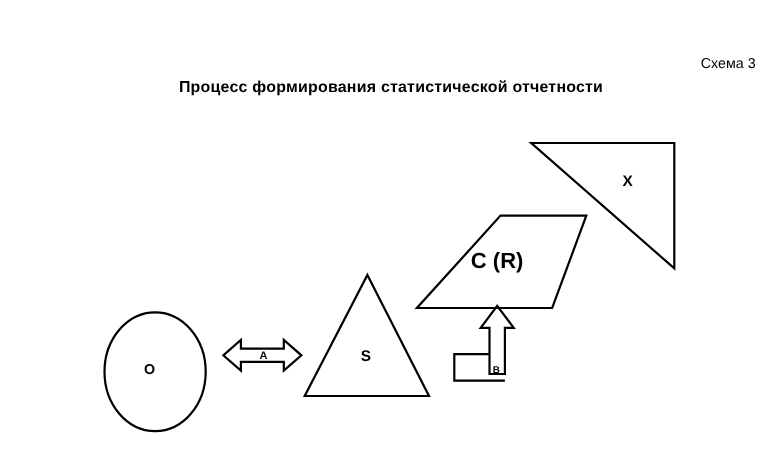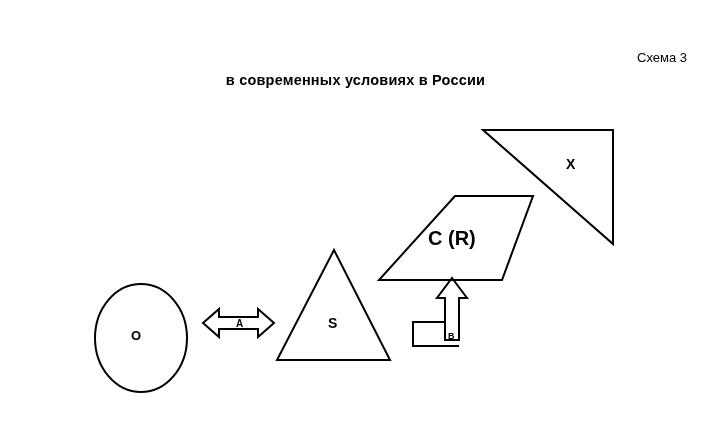--- a/index.html
+++ b/index.html
@@ -60,21 +60,21 @@
   .lbl-b    { left: 448px; top: 321px; font-size: 9px; }
 </style>
 </head>
 <body>
 
 <div id="canvas">
 
   <div class="scheme-label">Схема 3</div>
 
   <div class="title">
-    <span class="title-line">в современных условиях в России</span>
+    <span class="title-line">Процесс формирования статистической отчетности</span>
   </div>
 
   <svg id="figures" width="711" height="426" viewBox="0 0 711 426">
 
     <polygon points="483,120 613,120 613,234" fill="none" stroke="#000000" stroke-width="2"></polygon>
 
     <polygon points="455,186 533,186 502,270 379,270" fill="none" stroke="#000000" stroke-width="2"></polygon>
 
     <polygon points="334,240 390,350 277,350" fill="none" stroke="#000000" stroke-width="2"></polygon>
 

